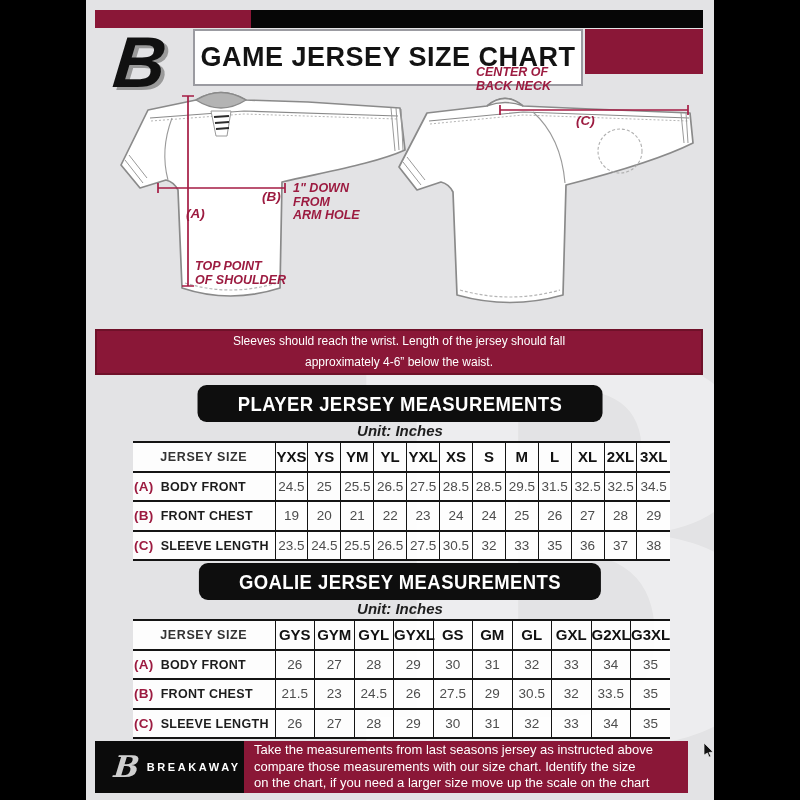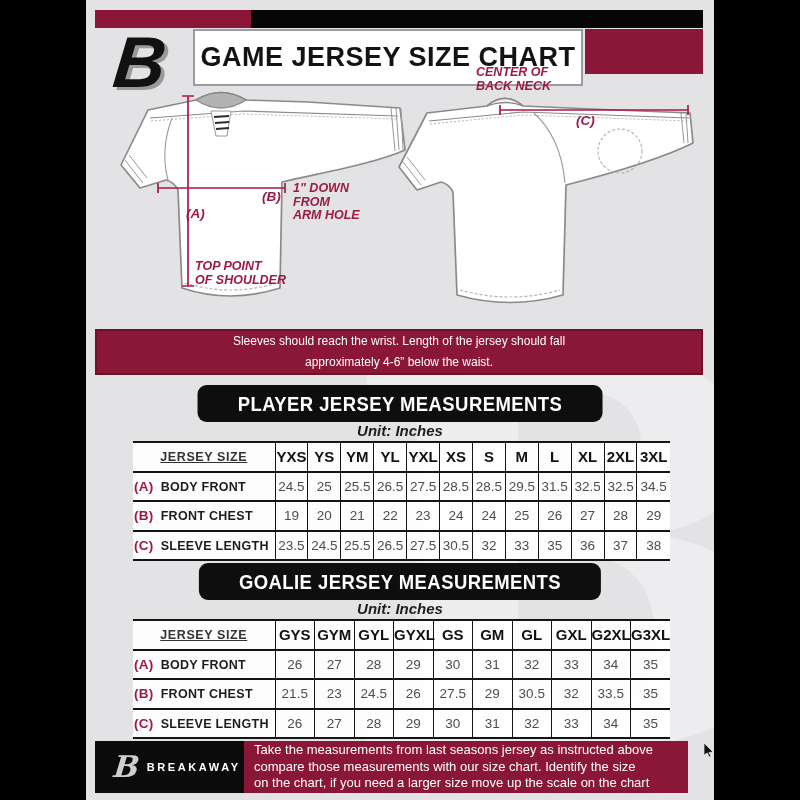--- a/index.html
+++ b/index.html
@@ -60,21 +60,21 @@
   table.meas tr{border-bottom:2.2px solid #141414;}
   table.meas thead tr{border-top:2.2px solid #141414;}
   table.meas th, table.meas td{
     border-left:1.6px solid #141414;height:27.5px;padding:0;text-align:center;vertical-align:middle;
     background:rgba(255,255,255,0.92);
   }
   table.meas th:first-child, table.meas td:first-child{border-left:none;background:rgba(255,255,255,0.92);}
   table.meas th:last-child, table.meas td:last-child{border-right:none;}
   table.meas col.label-col{width:142px;}
   table.meas thead th{font-size:15px;font-weight:bold;color:#111;}
-  table.meas thead th.size-header{font-size:12.5px;font-weight:600;color:#333;letter-spacing:0.6px;text-decoration:underline;}
+  table.meas thead th.size-header{font-size:12.5px;font-weight:600;color:#333;letter-spacing:0.6px;}
   table.meas td{font-size:13.5px;color:#4d4d4d;}
   table.meas tbody th{font-size:12.5px;color:#1c1c1c;text-align:left;padding-left:1px;font-weight:600;letter-spacing:0.3px;}
   table.meas tbody th .key{color:#9c1b40;font-weight:800;font-size:13.5px;margin-right:7px;}
   
   #footer-black{
     left:9px;top:741px;width:165px;height:52px;background:#0b0b0b;
     display:flex;align-items:center;justify-content:center;gap:7px;
   }
   #footer-black .fb-logo{
     font-family:"DejaVu Serif", serif;font-weight:bold;font-style:italic;

